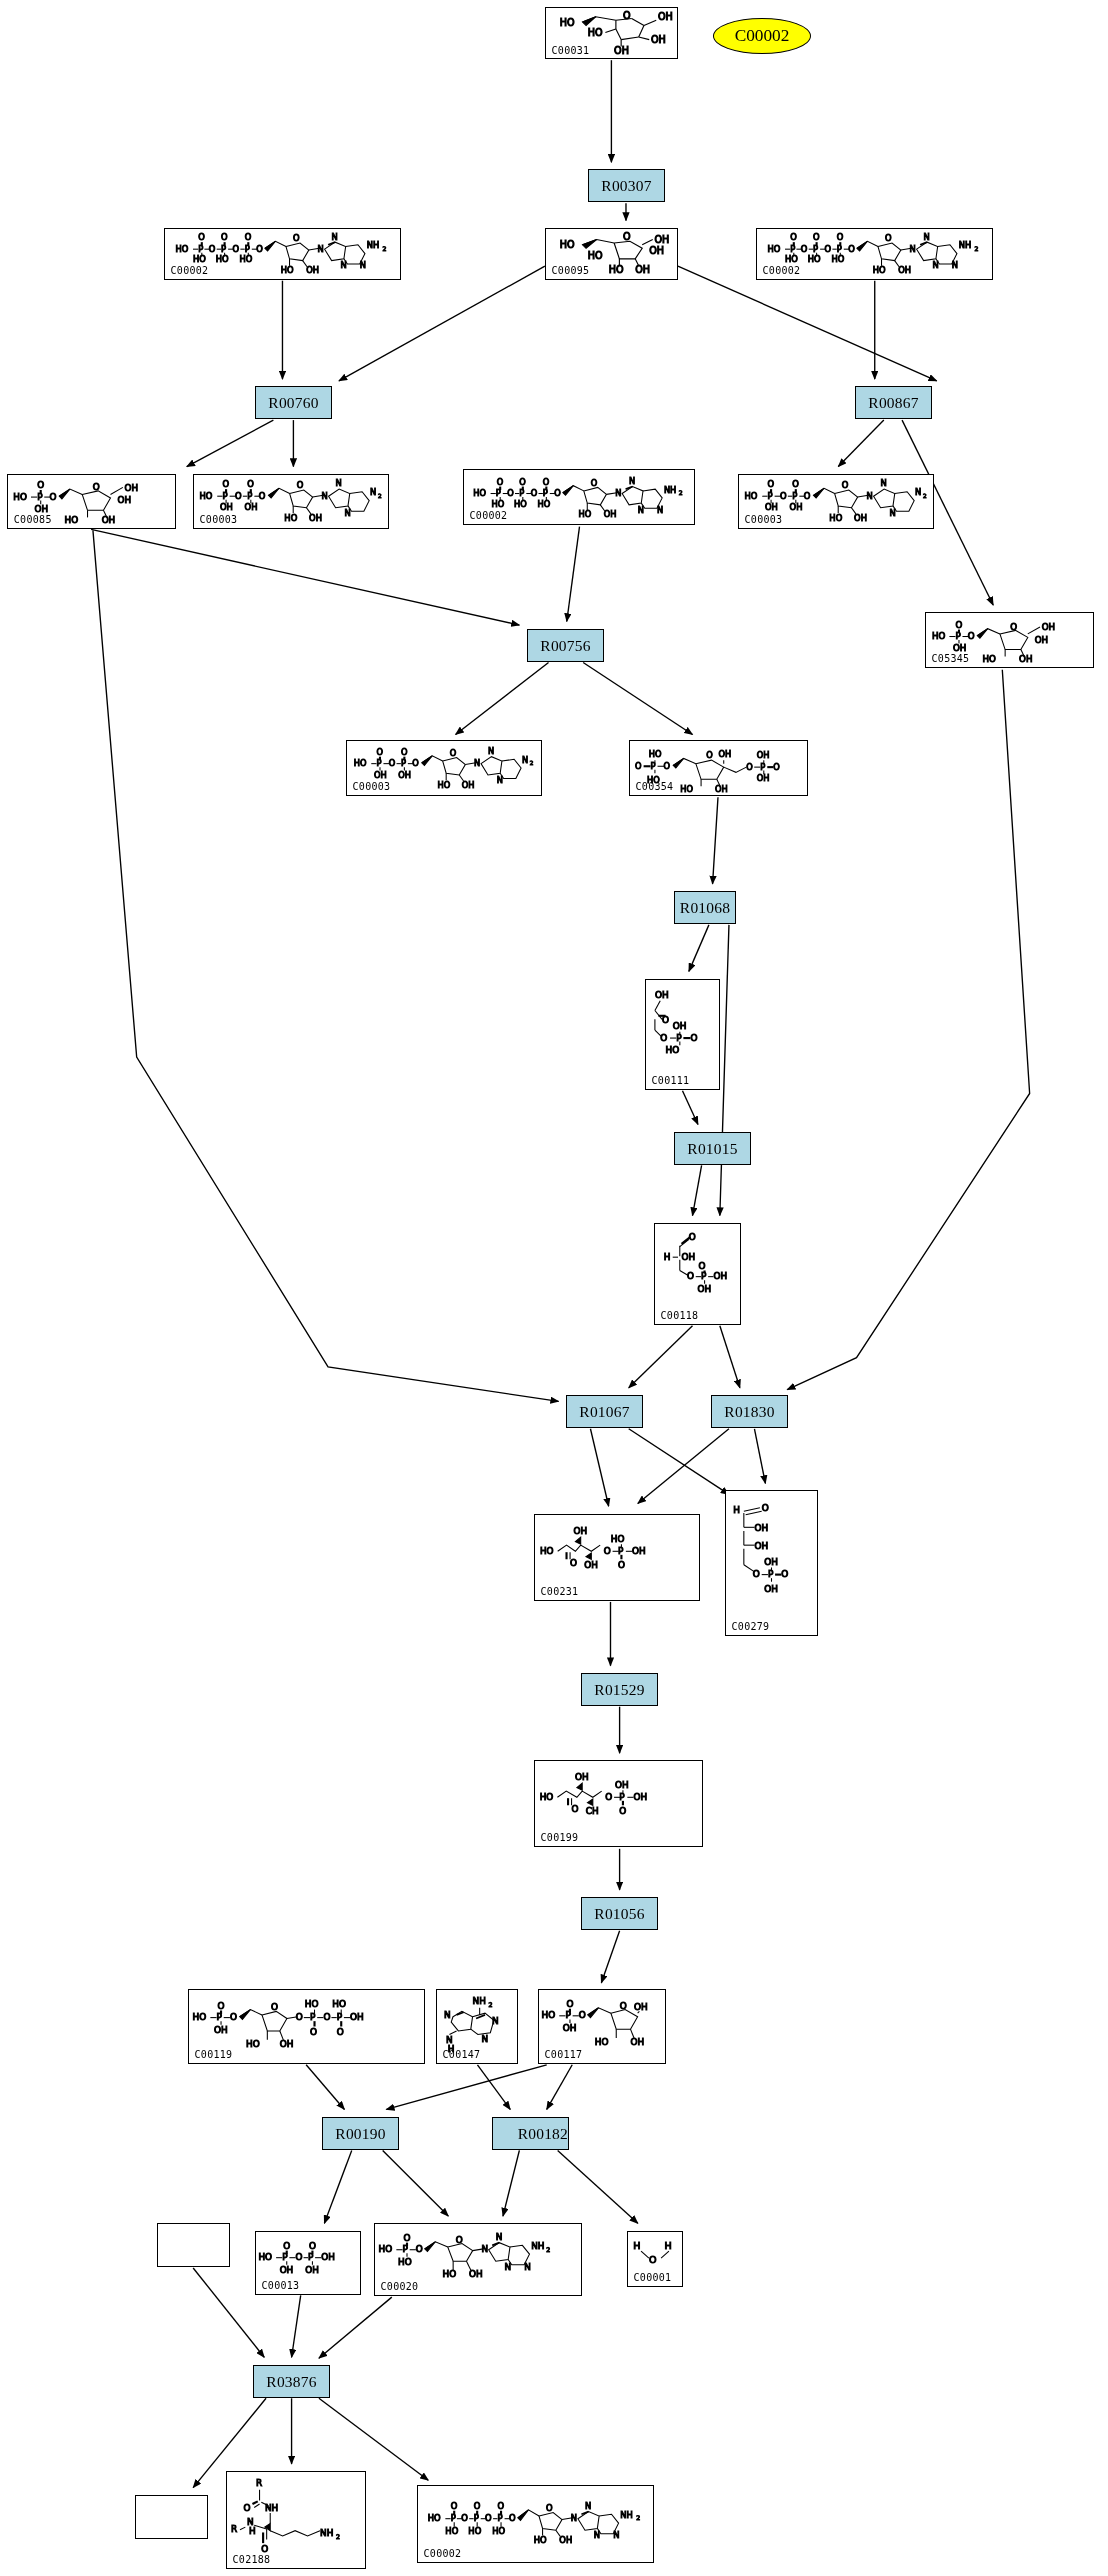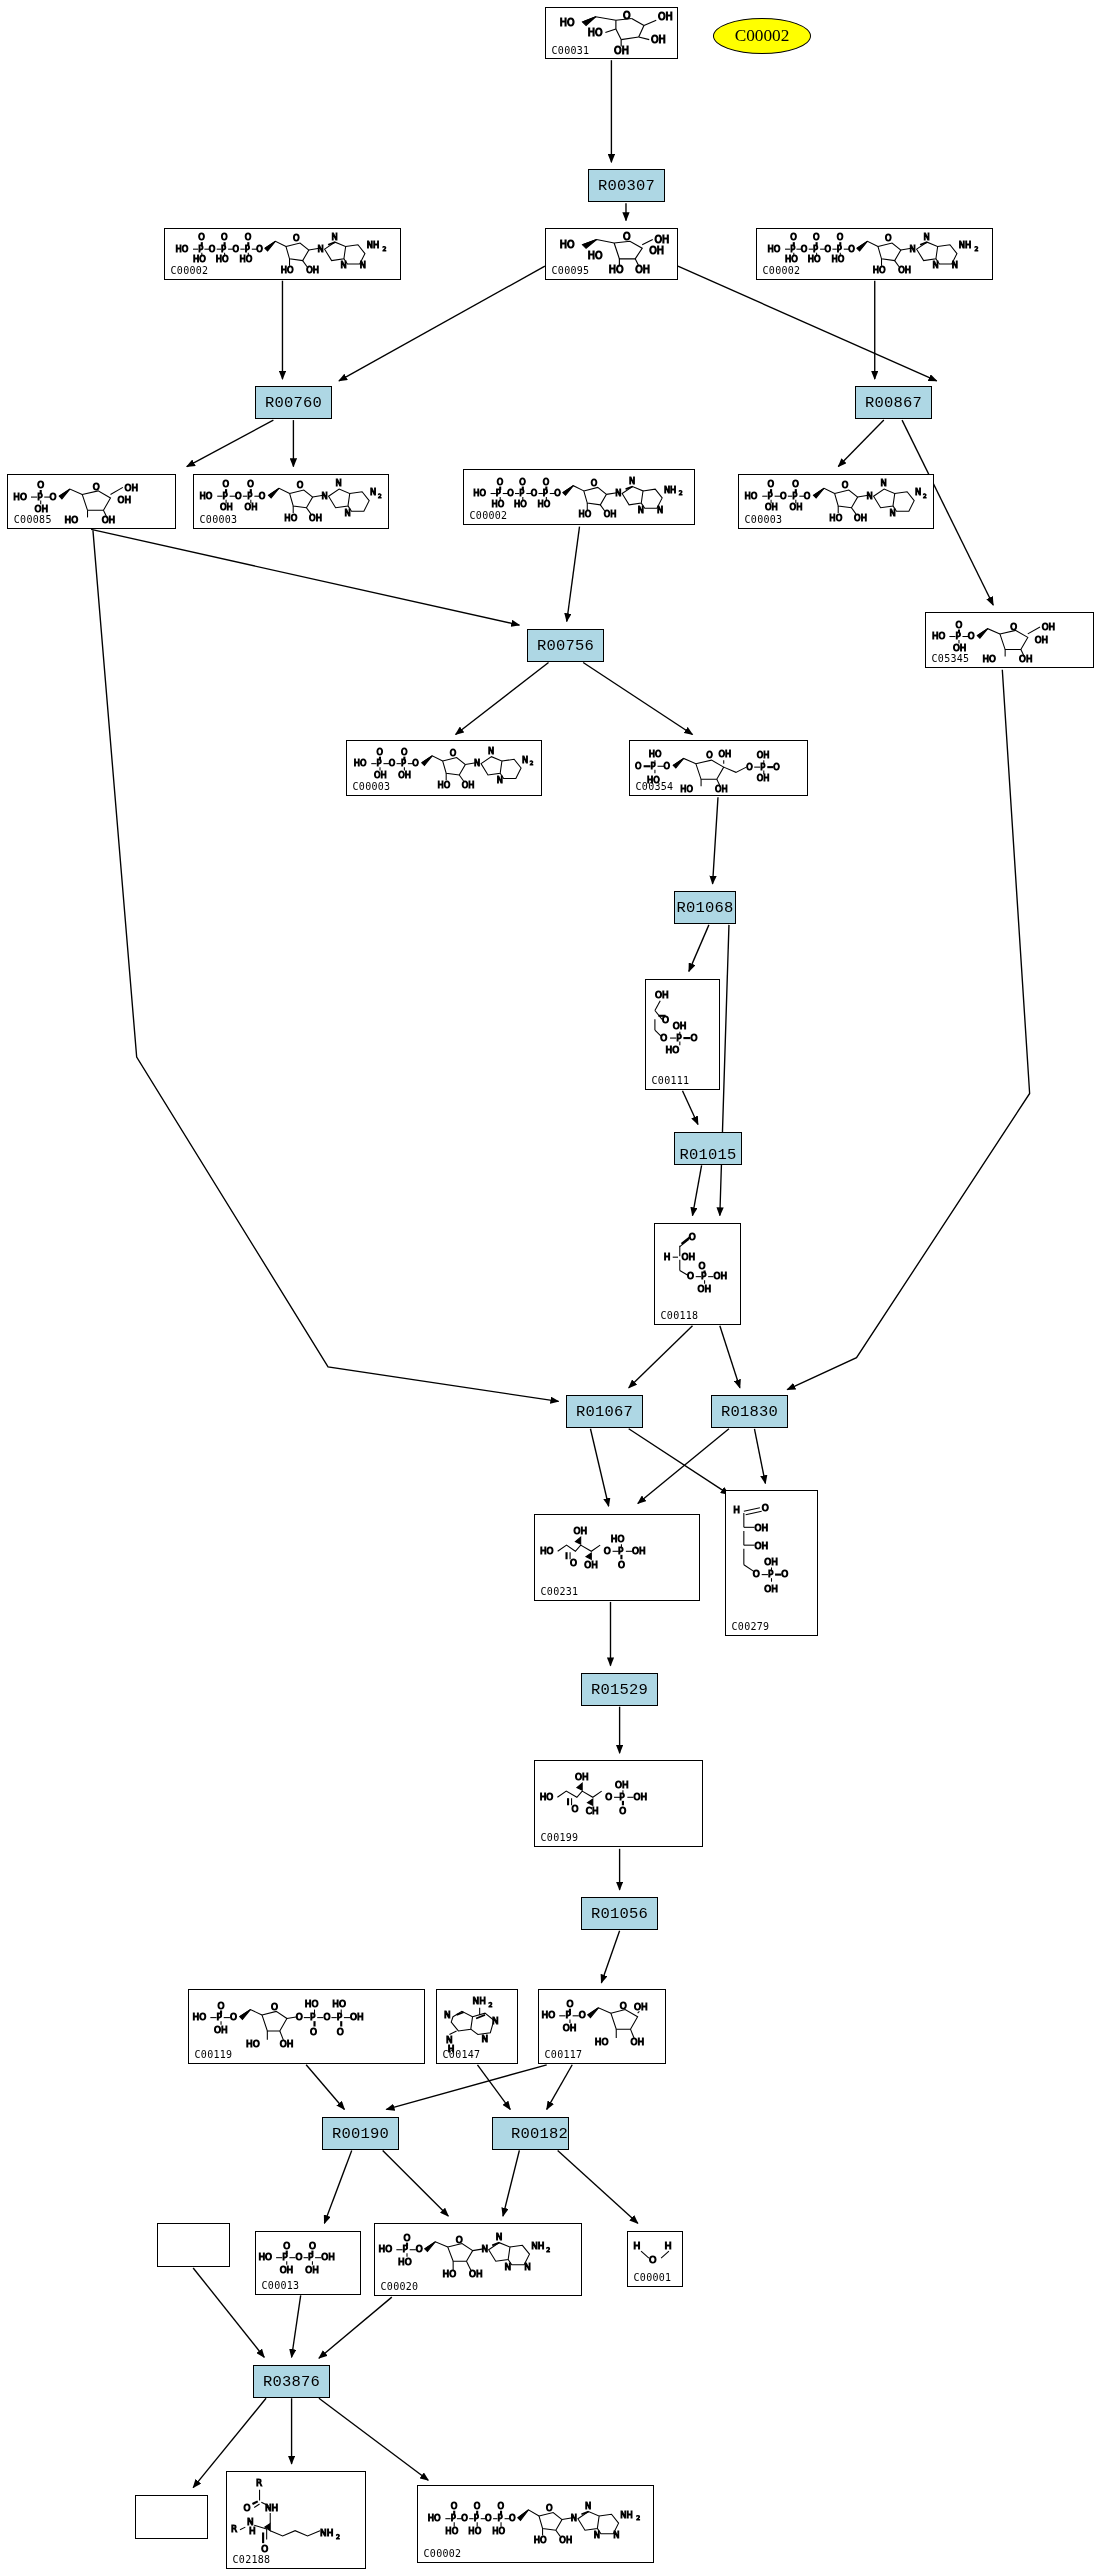--- a/index.html
+++ b/index.html
@@ -4,21 +4,21 @@
 <style>
   html,body{margin:0;padding:0;background:#ffffff;}
   body{font-family:"Liberation Serif",serif;}
   #canvas{position:relative;width:1108px;height:2576px;background:#fff;overflow:hidden;}
   svg.edges{position:absolute;left:0;top:0;width:1108px;height:2576px;pointer-events:none;}
   .cpd{position:absolute;box-sizing:border-box;border:1.5px solid #000;background:#fff;}
   .cpd .lbl{position:absolute;left:5.5px;bottom:2.7px;font-family:"DejaVu Sans Mono",monospace;font-size:10px;color:#000;letter-spacing:0.3px;white-space:nowrap;}
   .cpd .struct{position:absolute;left:0;top:0;width:100%;height:100%;}
   .rxn{position:absolute;box-sizing:border-box;border:1.3px solid #000;background:#aed7e4;
        display:flex;align-items:center;justify-content:center;
-       font-family:Liberation Mono, monospace;font-size:15.5px;color:#000;letter-spacing:0.2px;}
+       font-family:Liberation Serif, serif;font-size:15.5px;color:#000;letter-spacing:0.2px;}
   .ell{position:absolute;box-sizing:border-box;background:#ffff00;border:1.5px solid #000;border-radius:50%;
        display:flex;align-items:center;justify-content:center;
        font-family:"Liberation Serif",serif;font-size:17.3px;color:#000;}
   .blank{position:absolute;box-sizing:border-box;border:1.5px solid #000;background:#fff;}
   text{font-family:"DejaVu Sans",sans-serif;}
 </style>
 </head>
 <body>
 
 <div id="canvas">
@@ -883,21 +883,21 @@
     </div>
   <div class="rxn" style="left:855px;top:386px;width:77px;height:33px;">
       <span>R00867</span>
     </div>
   <div class="rxn" style="left:527px;top:629px;width:77px;height:33px;">
       <span>R00756</span>
     </div>
   <div class="rxn" style="left:674px;top:891px;width:62px;height:33px;">
       <span>R01068</span>
     </div>
-  <div class="rxn" style="left:674px;top:1132px;width:68px;height:33px;align-items:flex-end;">
+  <div class="rxn" style="left:674px;top:1132px;width:77px;height:33px;">
       <span>R01015</span>
     </div>
   <div class="rxn" style="left:566px;top:1395px;width:77px;height:33px;">
       <span>R01067</span>
     </div>
   <div class="rxn" style="left:711px;top:1395px;width:77px;height:33px;">
       <span>R01830</span>
     </div>
   <div class="rxn" style="left:581px;top:1673px;width:77px;height:33px;justify-content:center;">
       <span>R01529</span>

